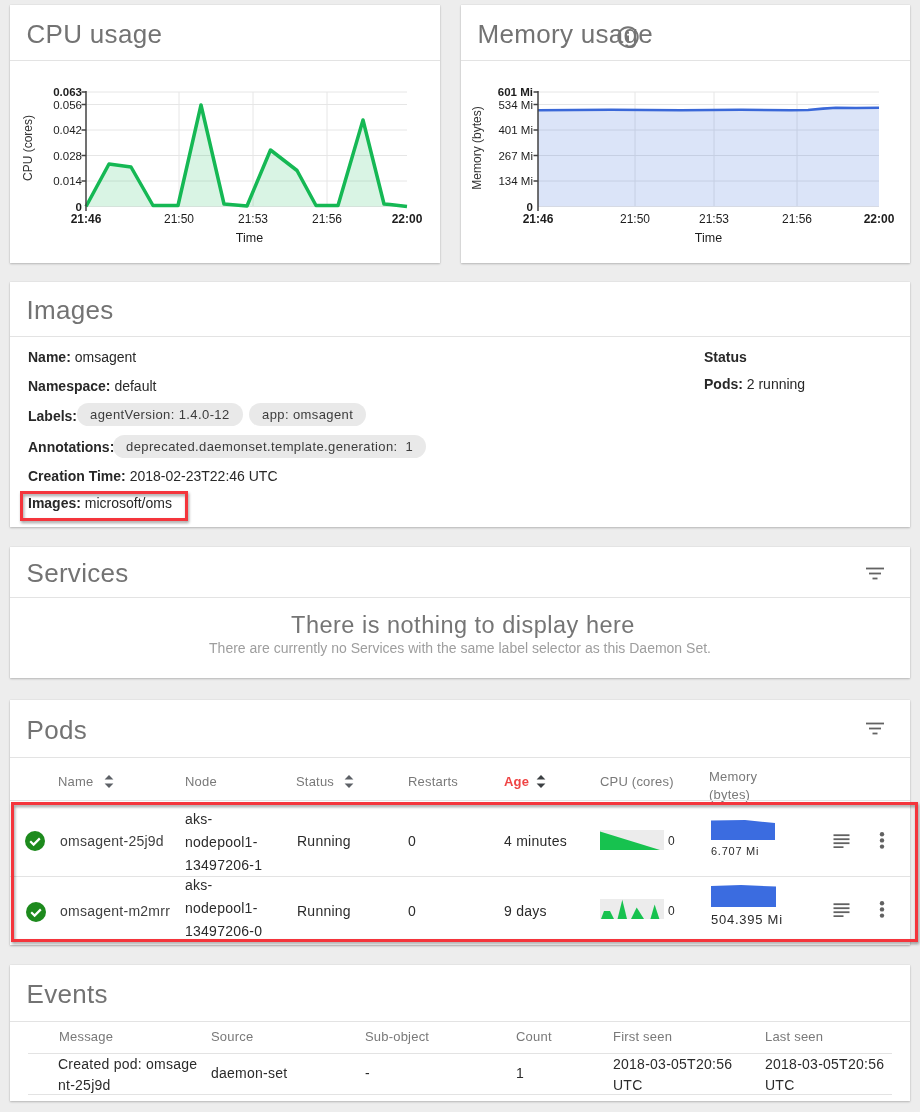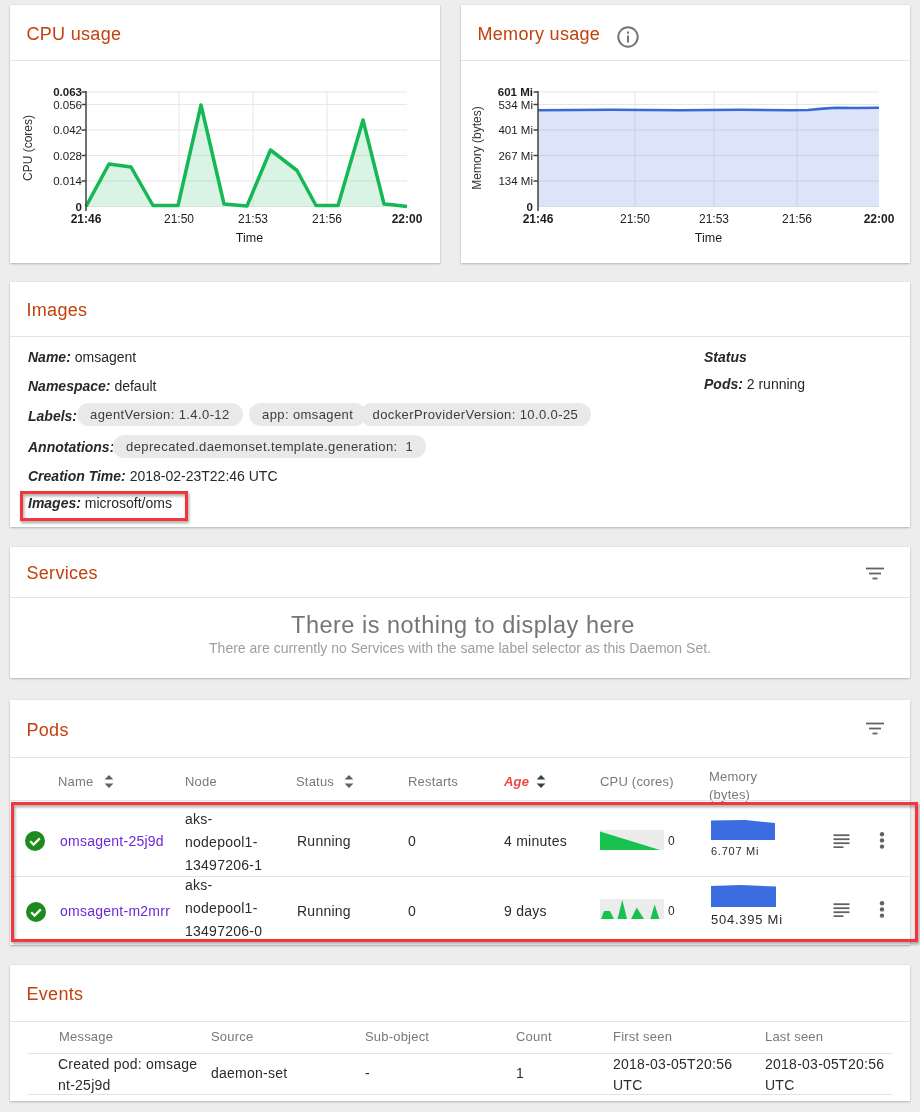--- a/index.html
+++ b/index.html
@@ -1,26 +1,26 @@
 <!DOCTYPE html>
 <html><head>
 <meta charset="utf-8">
 <style>
 * { margin:0; padding:0; box-sizing:border-box; }
 html,body { width:920px; height:1112px; background:#ededed; font-family:"Liberation Sans", sans-serif; position:relative; overflow:hidden; }
 .card { position:absolute; background:#fff; box-shadow:0 1px 2px rgba(0,0,0,0.22), 0 0 1px rgba(0,0,0,0.12); }
 .abs { position:absolute; }
-.title { position:absolute; font-size:18px; color:#c2410c; line-height:19px; white-space:nowrap; letter-spacing:0.3px; }
+.title { position:absolute; font-size:26px; color:#737373; line-height:19px; white-space:nowrap; letter-spacing:0.3px; }
 .divider { position:absolute; left:0; right:0; height:1px; background:#e3e3e3; }
-.b { font-weight:bold;font-style:italic; }
+.b { font-weight:bold; }
 .body13 { position:absolute; font-size:14px; color:#282828; line-height:14px; white-space:nowrap; }
 .chip { position:absolute; height:23px; background:#e9e9e9; border-radius:12px; font-size:13px; color:#3c3c3c; line-height:23px; padding:0 13px; white-space:nowrap; letter-spacing:0.4px; }
 .th { position:absolute; font-size:13px; color:#797979; line-height:13px; white-space:nowrap; letter-spacing:0.2px; }
 .td { position:absolute; font-size:14px; color:#2b2b2b; line-height:14px; white-space:nowrap; letter-spacing:0.25px; }
-.link { color:#6d28d9; }
+.link { color:#404040; }
 .redbox { position:absolute; border:3px solid #f4353c; filter:drop-shadow(1.5px 2.5px 1.5px rgba(0,0,0,0.38)); }
 svg { position:absolute; display:block; }
 </style>
 </head>
 <body>
 
 <div class="card" style="left:10px; top:5px; width:430px; height:258px;">
   <div class="title" style="left:16.5px; top:19.5px;">CPU usage</div>
   <div class="divider" style="top:55px;"></div>
 </div>
@@ -121,21 +121,20 @@
 </svg>
 
 <div class="card" style="left:10px; top:282px; width:900px; height:245px;">
   <div class="title" style="left:16.5px; top:19px;">Images</div>
   <div class="divider" style="top:54px;"></div>
   <div class="body13" style="left:18px; top:68px;"><span class="b">Name:</span> omsagent</div>
   <div class="body13" style="left:18px; top:96.5px;"><span class="b">Namespace:</span> default</div>
   <div class="body13" style="left:18px; top:127px;"><span class="b">Labels:</span></div>
   <div class="chip" style="left:67px; top:121px;">agentVersion: 1.4.0-12</div>
   <div class="chip" style="left:239px; top:121px;">app: omsagent</div>
-  <div class="chip" style="left:349.5px; top:121px;">dockerProviderVersion: 10.0.0-25</div>
   <div class="body13" style="left:18px; top:157.5px;"><span class="b">Annotations:</span></div>
   <div class="chip" style="left:103px; top:153px;">deprecated.daemonset.template.generation:&nbsp; 1</div>
   <div class="body13" style="left:18px; top:186.5px;"><span class="b">Creation Time:</span> 2018-02-23T22:46 UTC</div>
   <div class="body13" style="left:18px; top:213.5px;"><span class="b">Images:</span> microsoft/oms</div>
   <div class="body13 b" style="left:694px; top:68px; font-size:14px;">Status</div>
   <div class="body13" style="left:694px; top:95px;"><span class="b">Pods:</span> 2 running</div>
 </div>
 <div class="redbox" style="left:19.5px; top:491px; width:168px; height:29.5px;"></div>
 
 <div class="card" style="left:10px; top:547px; width:900px; height:131px;">

